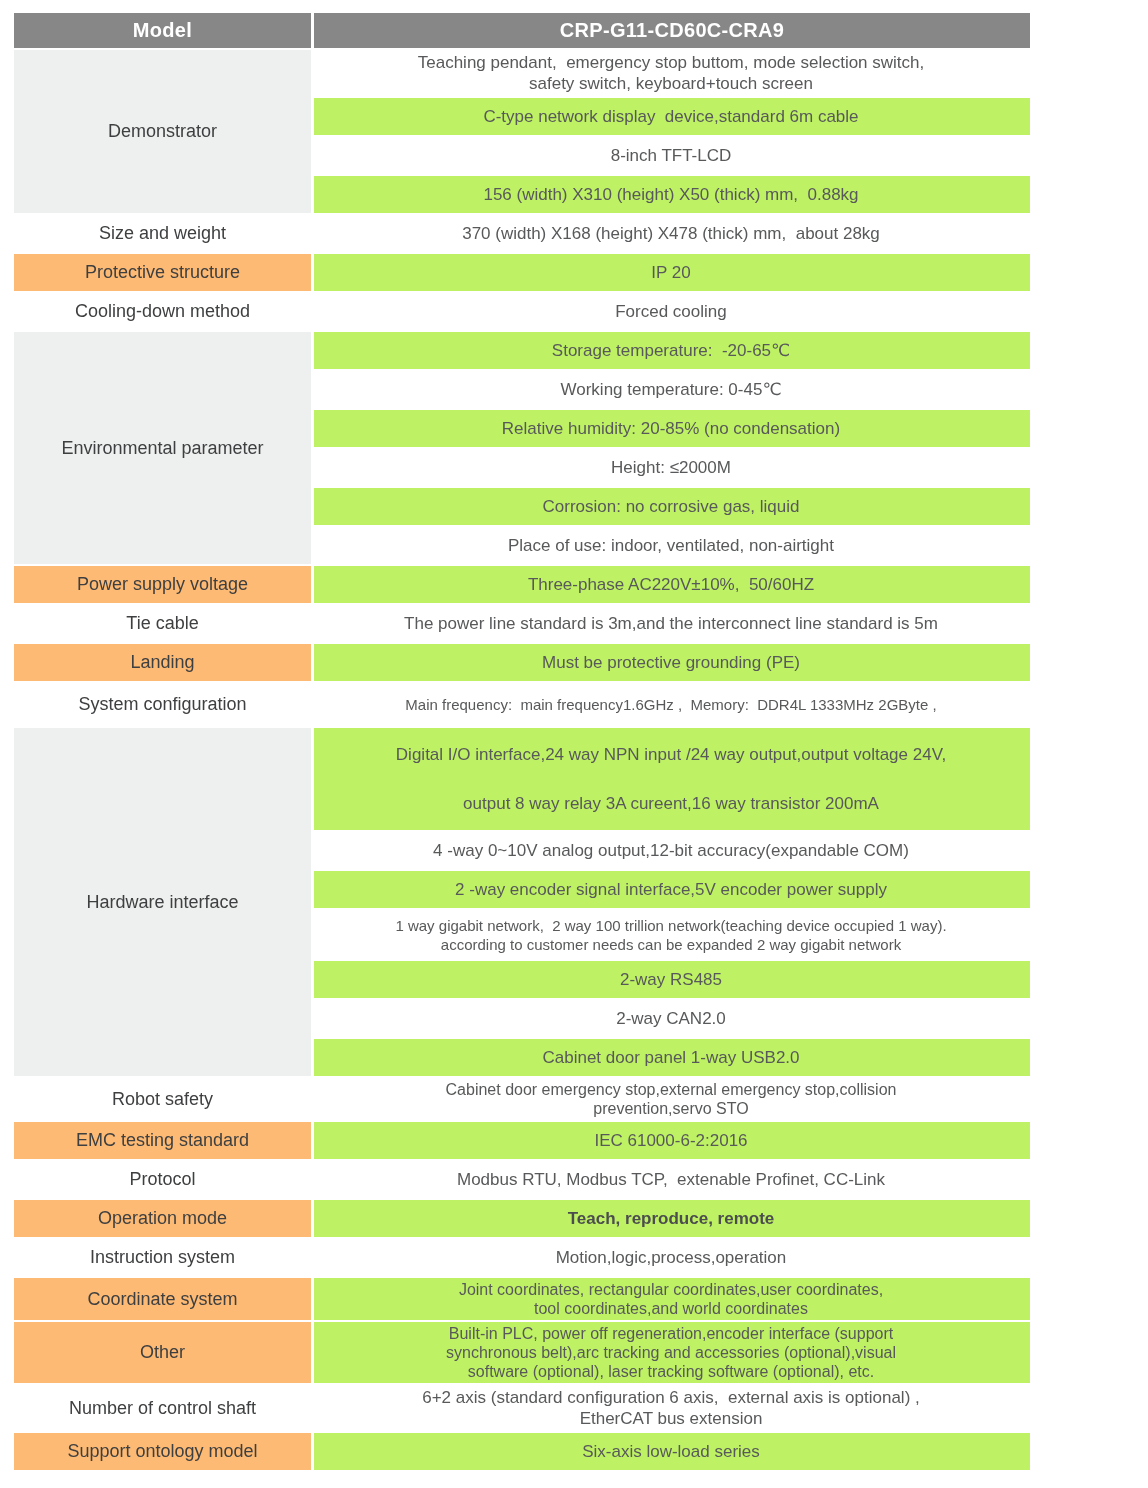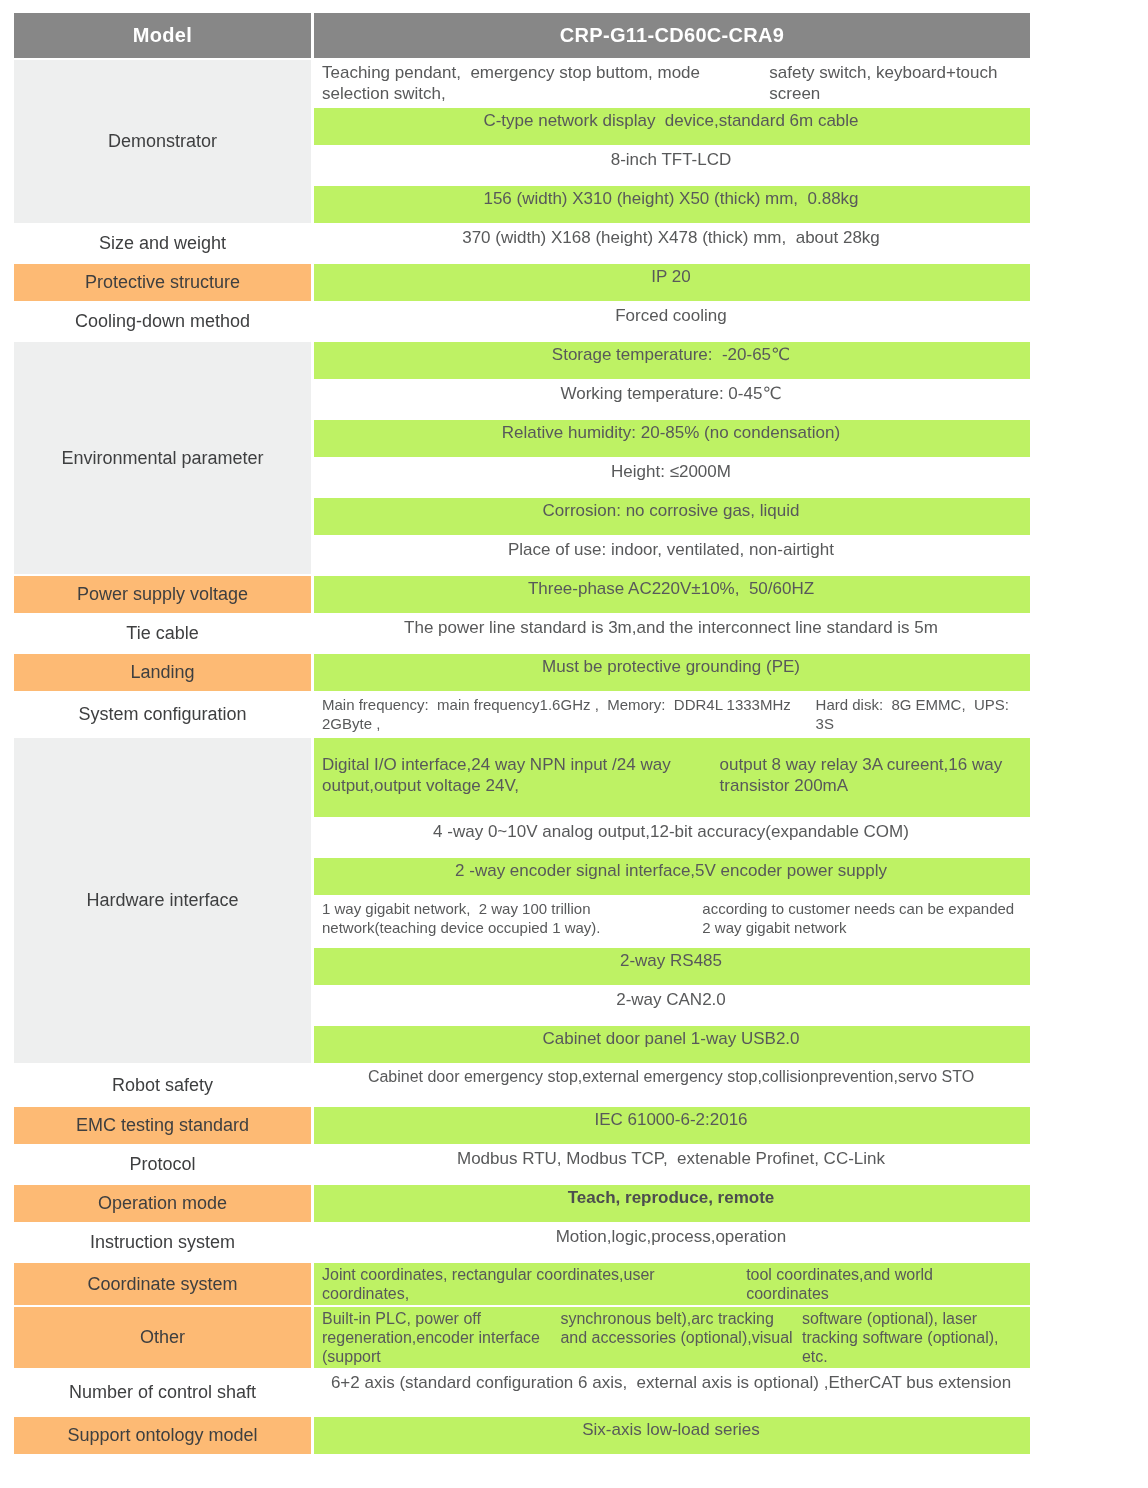--- a/index.html
+++ b/index.html
@@ -6,40 +6,40 @@
   body{
     width:1148px;height:1488px;background:#ffffff;overflow:hidden;
     font-family:"Liberation Sans","DejaVu Sans",sans-serif;
     -webkit-font-smoothing:antialiased;
   }
   .spec-table{position:absolute;left:14px;top:13px;width:1016px;}
   
   .hdr{display:flex;gap:3px;margin-bottom:2px;}
   .hdr-cell{
     background:#878787;color:#ffffff;font-weight:bold;font-size:20px;
-    height:45px;display:flex;align-items:center;justify-content:center;
+    height:35px;display:flex;align-items:center;justify-content:center;
     letter-spacing:.3px;
   }
   .hdr-cell.l{width:297px;}
   .hdr-cell.r{flex:1;}
   
   .group{display:flex;gap:3px;margin-bottom:2px;}
   .glabel{
     width:297px;flex:0 0 297px;display:flex;align-items:center;justify-content:center;
     text-align:center;font-weight:normal;font-size:18px;color:#3e3f40;
     padding:0 6px;box-sizing:border-box;line-height:21px;
   }
   .glabel.span{background:#eeefef;}
   .glabel.white{background:#ffffff;}
   .glabel.gray{background:#fdba74;}
   .grows{flex:1;display:flex;flex-direction:column;gap:2px;min-width:0;}
   .vrow{
-    display:flex;flex-direction:row;justify-content:center;
+    display:flex;flex-direction:column;justify-content:center;
     box-sizing:border-box;min-height:37px;padding:2px 10px 2px 8px;
-    color:#58595a;font-size:17px;line-height:21px;white-space:pre-wrap;
+    color:#58595a;font-size:17px;line-height:21px;white-space:pre-wrap;text-align:center;
   }
   .vrow.white{background:#ffffff;}
   .vrow.gray{background:#bef264;}
   .vrow.tight{min-height:45px;line-height:21px;}
   .vrow.small{font-size:15px;line-height:19px;min-height:43px;}
   .vrow.small.roomy{min-height:49px;}
   .vrow.small-lg{font-size:16px;line-height:19px;min-height:40px;}
   .vrow.spaced{min-height:79px;}
   .vrow.spaced .ln{margin:14px 0;}
   .vrow.strong{font-weight:700;color:#4c4d4e;}
@@ -106,21 +106,21 @@
       </div>
       <div class="group">
         <div class="glabel gray">Landing</div>
         <div class="grows">
           <div class="vrow gray">Must be protective grounding (PE)</div>
         </div>
       </div>
       <div class="group">
         <div class="glabel white">System configuration</div>
         <div class="grows">
-          <div class="vrow white small"><span class="ln">Main frequency:  main frequency1.6GHz ,  Memory:  DDR4L 1333MHz 2GByte ,</span><span class="ln">Hard disk:  8G EMMC,  UPS:  3S</span></div>
+          <div class="vrow white small"><span class="ln">Main frequency:  main frequency1.6GHz ,  Memory:  DDR4L 1333MHz 2GByte ,</span></div>
         </div>
       </div>
       <div class="group">
         <div class="glabel span">Hardware interface</div>
         <div class="grows">
           <div class="vrow gray spaced"><span class="ln">Digital I/O interface,24 way NPN input /24 way output,output voltage 24V,</span><span class="ln">output 8 way relay 3A cureent,16 way transistor 200mA</span></div>
           <div class="vrow white">4 -way 0~10V analog output,12-bit accuracy(expandable COM)</div>
           <div class="vrow gray">2 -way encoder signal interface,5V encoder power supply</div>
           <div class="vrow white small roomy"><span class="ln">1 way gigabit network,  2 way 100 trillion network(teaching device occupied 1 way).</span><span class="ln">according to customer needs can be expanded 2 way gigabit network</span></div>
           <div class="vrow gray">2-way RS485</div>

